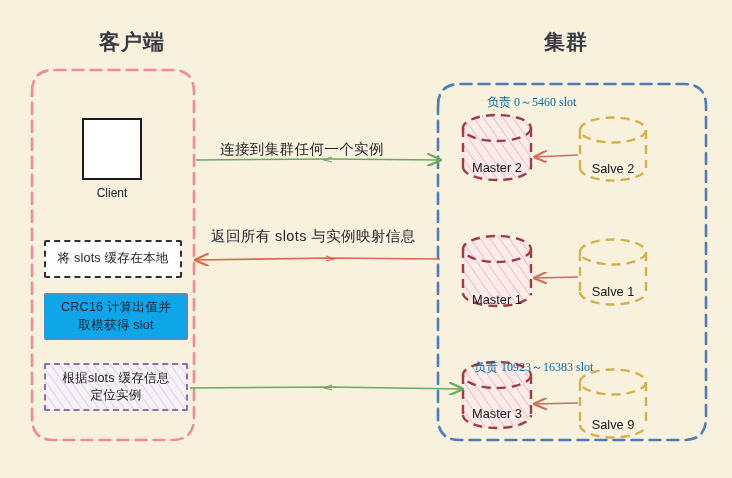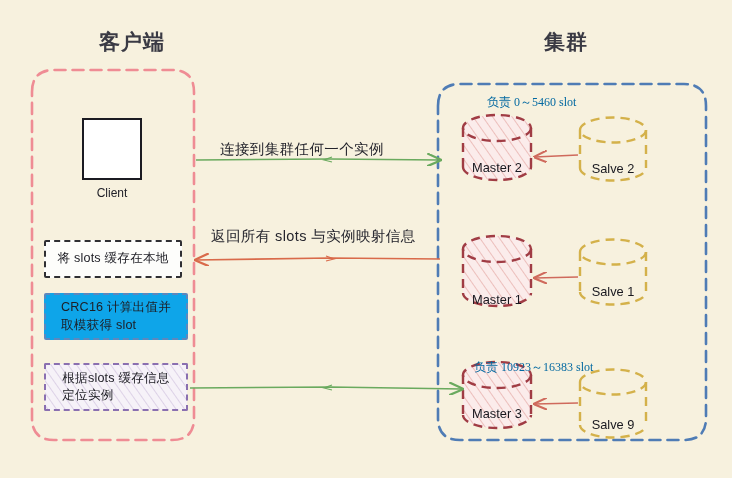--- a/index.html
+++ b/index.html
@@ -58,20 +58,21 @@
     color: #22222a;
     margin-top: 6px;
   }
 
   .cbox {
     position: absolute;
     box-sizing: border-box;
     display: flex;
     align-items: center;
     justify-content: center;
+    text-align: center;
     font-size: 12.6px;
     line-height: 1.38;
     color: #1d1d24;
     letter-spacing: 0.2px;
     border-radius: 2px;
   }
   #box-cache {
     left: 44px; top: 240px; width: 138px; height: 38px;
     border: 2px dashed #2f2f33;
     background: #fdfdfb;

